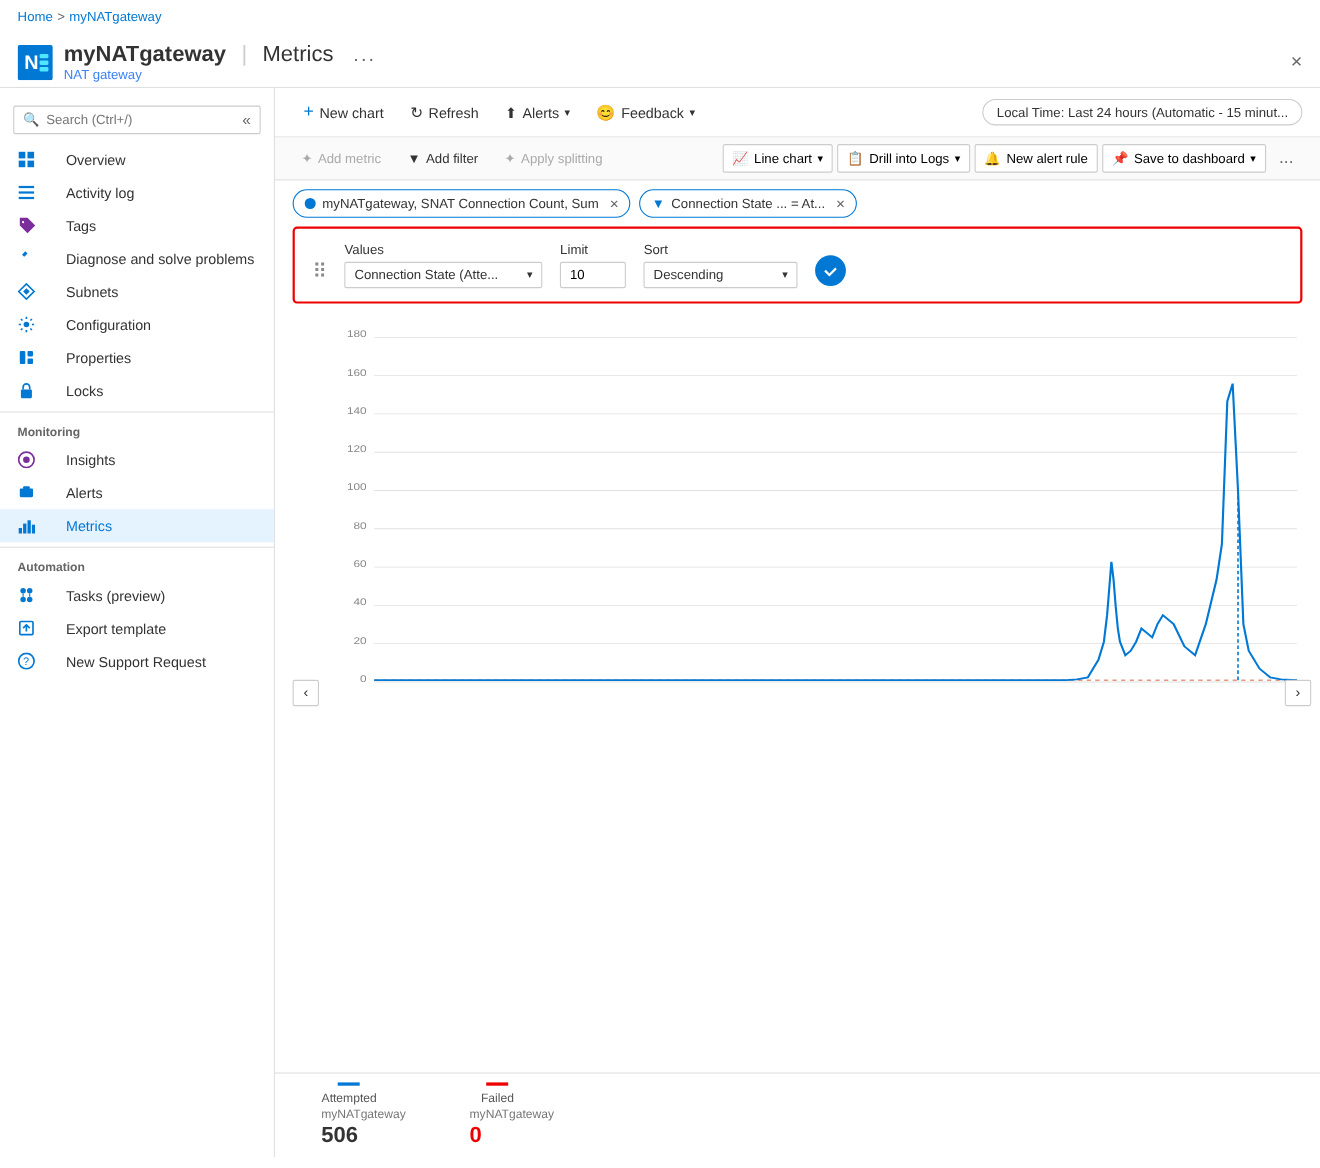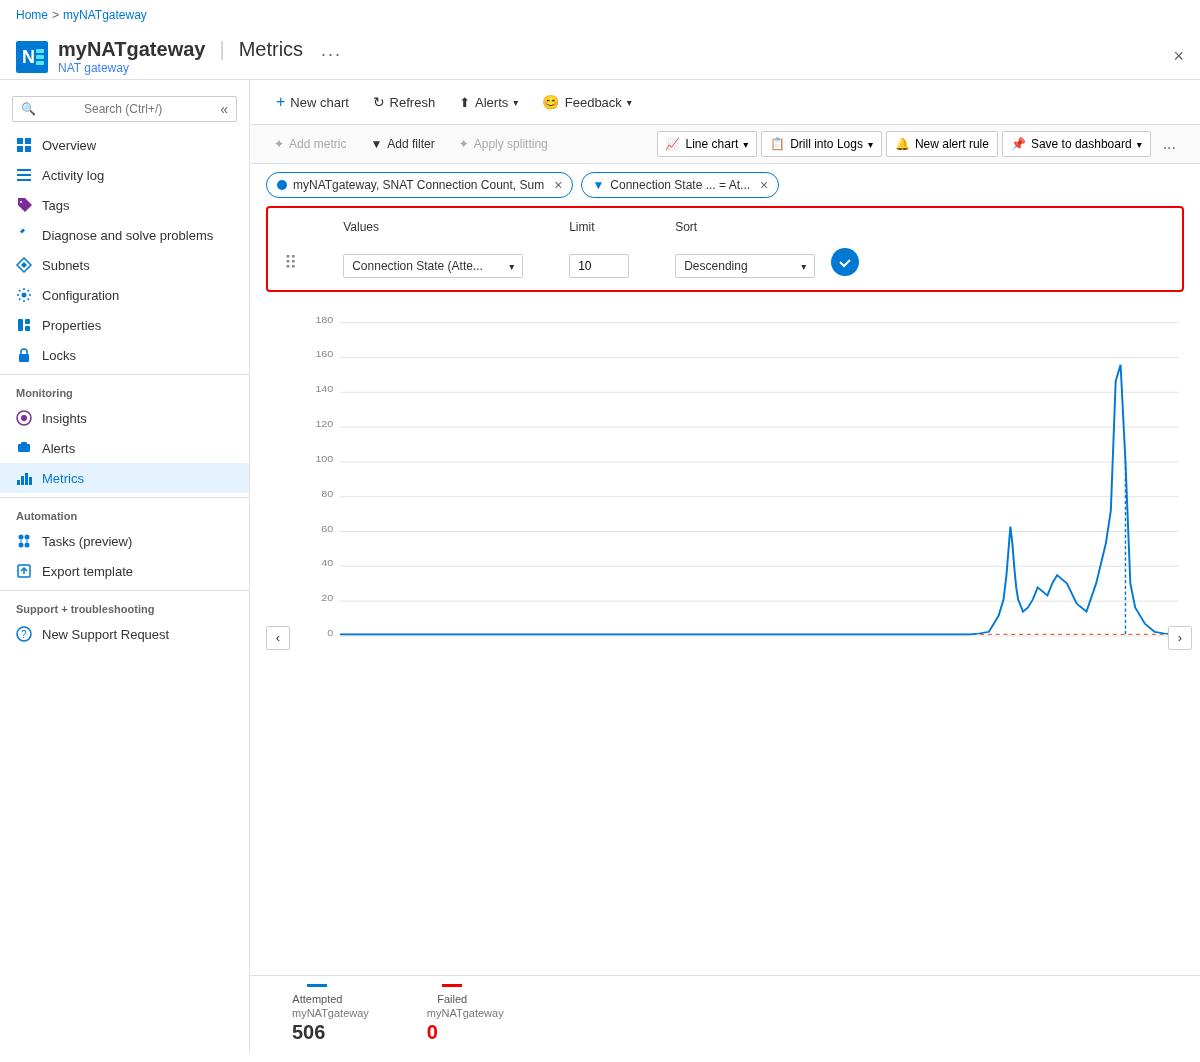--- a/index.html
+++ b/index.html
@@ -18,23 +18,23 @@
     .header-section { font-size: 20px; font-weight: 300; color: #333; }
     .header-dots { margin-left: 12px; color: #666; cursor: pointer; font-size: 18px; letter-spacing: 2px; }
     .header-close { margin-left: auto; cursor: pointer; font-size: 18px; color: #666; }
 
     
     .layout { display: flex; height: calc(1062px - 90px); }
 
     
     .sidebar { width: 250px; min-width: 250px; border-right: 1px solid #e0e0e0; overflow-y: auto; padding: 8px 0; background: #fff; }
     .sidebar-search { margin: 8px 12px; display: flex; align-items: center; border: 1px solid #ccc; border-radius: 2px; padding: 4px 8px; background: #fff; }
-    .sidebar-search input { border: none; outline: none; font-size: 12px; width: 100%; margin-left: 42px; }
+    .sidebar-search input { border: none; outline: none; font-size: 12px; width: 100%; }
     .sidebar-collapse { margin-left: auto; cursor: pointer; color: #666; font-size: 14px; }
-    .sidebar-item { display: flex; align-items: center; padding: 7px 16px; cursor: pointer; font-size: 13px; color: #333; gap: 10px; }
+    .sidebar-item { display: flex; align-items: center; padding: 7px 16px; cursor: pointer; font-size: 13px; color: #333; gap: 28px; }
     .sidebar-item.active { background: #e5f2ff; color: #0078d4; }
     .sidebar-item .icon { width: 16px; height: 16px; flex-shrink: 0; display: flex; align-items: center; justify-content: center; }
     .sidebar-section { padding: 12px 16px 4px 16px; font-size: 11px; font-weight: 600; color: #666; text-transform: none; border-top: 1px solid #e0e0e0; margin-top: 4px; }
     .sidebar-section:first-of-type { border-top: none; }
 
     
     .main { flex: 1; display: flex; flex-direction: column; overflow: hidden; }
 
     
     .toolbar { display: flex; align-items: center; padding: 8px 16px; border-bottom: 1px solid #e0e0e0; gap: 4px; }
@@ -52,21 +52,21 @@
     .more-btn { padding: 4px 8px; border: none; background: none; cursor: pointer; font-size: 16px; color: #666; }
 
     
     .filter-bar { display: flex; align-items: center; padding: 8px 16px; gap: 8px; }
     .filter-pill { display: flex; align-items: center; gap: 6px; border: 1px solid #0078d4; border-radius: 16px; padding: 4px 10px; font-size: 12px; cursor: pointer; background: #fff; }
     .filter-pill .remove { color: #666; cursor: pointer; margin-left: 4px; font-size: 14px; }
     .filter-pill-icon { width: 12px; height: 12px; background: #0078d4; border-radius: 50%; }
 
     
     .splitting-panel { margin: 0 16px 8px 16px; border: 2px solid #e00; border-radius: 4px; padding: 12px 16px; display: flex; align-items: flex-end; gap: 16px; background: #fff; }
-    .split-field { display: flex; flex-direction: column; gap: 20px; margin-left: 30px; }
+    .split-field { display: flex; flex-direction: column; gap: 4px; }
     .split-label { font-size: 12px; color: #333; font-weight: 500; }
     .split-select { border: 1px solid #ccc; border-radius: 2px; padding: 4px 8px; font-size: 12px; min-width: 180px; cursor: pointer; background: #fff; display: flex; align-items: center; justify-content: space-between; }
     .split-input { border: 1px solid #ccc; border-radius: 2px; padding: 4px 8px; font-size: 12px; width: 60px; }
     .split-confirm { width: 28px; height: 28px; background: #0078d4; border: none; border-radius: 50%; cursor: pointer; display: flex; align-items: center; justify-content: center; color: #fff; font-size: 14px; margin-bottom: 2px; }
 
     
     .chart-area { flex: 1; position: relative; padding: 0 16px 16px 16px; overflow: hidden; }
     .chart-nav-left { position: absolute; left: 16px; top: 50%; transform: translateY(-50%); background: #fff; border: 1px solid #ccc; width: 24px; height: 24px; display: flex; align-items: center; justify-content: center; cursor: pointer; border-radius: 2px; z-index: 10; }
     .chart-nav-right { position: absolute; right: 8px; top: 50%; transform: translateY(-50%); background: #fff; border: 1px solid #ccc; width: 24px; height: 24px; display: flex; align-items: center; justify-content: center; cursor: pointer; border-radius: 2px; z-index: 10; }
 
@@ -249,21 +249,20 @@
       <span class="icon">
         <svg width="16" height="16" viewBox="0 0 16 16">
             <rect x="2" y="2" width="12" height="12" rx="1" fill="none" stroke="#0078d4" stroke-width="1.5"></rect>
             <line x1="8" y1="5" x2="8" y2="11" stroke="#0078d4" stroke-width="1.5"></line>
             <polyline points="5,8 8,5 11,8" fill="none" stroke="#0078d4" stroke-width="1.5"></polyline>
           </svg>
       </span>
       <span>Export template</span>
     </div>
 
-    <div class="sidebar-section">Support + troubleshooting</div>
     <div class="sidebar-item">
       <span class="icon">
         <svg width="16" height="16" viewBox="0 0 16 16">
             <circle cx="8" cy="8" r="7" fill="none" stroke="#0078d4" stroke-width="1.5"></circle>
             <text x="5" y="12" font-size="10" fill="#0078d4">?</text>
           </svg>
       </span>
       <span>New Support Request</span>
     </div>
   </div>
@@ -282,20 +281,23 @@
       <button class="toolbar-btn">
         <span style="font-size:13px;">⬆</span>
         <span>Alerts</span>
         <span class="chevron">▾</span>
       </button>
       <button class="toolbar-btn">
         <span style="font-size:14px;">😊</span>
         <span>Feedback</span>
         <span class="chevron">▾</span>
       </button>
+      <div class="time-selector">
+        <span>Local Time: Last 24 hours (Automatic - 15 minut...</span>
+      </div>
     </div>
 
     <div class="sub-toolbar">
       <button class="sub-btn">
         <span>✦</span>
         <span>Add metric</span>
       </button>
       <button class="sub-btn enabled">
         <span>▼</span>
         <span>Add filter</span>

